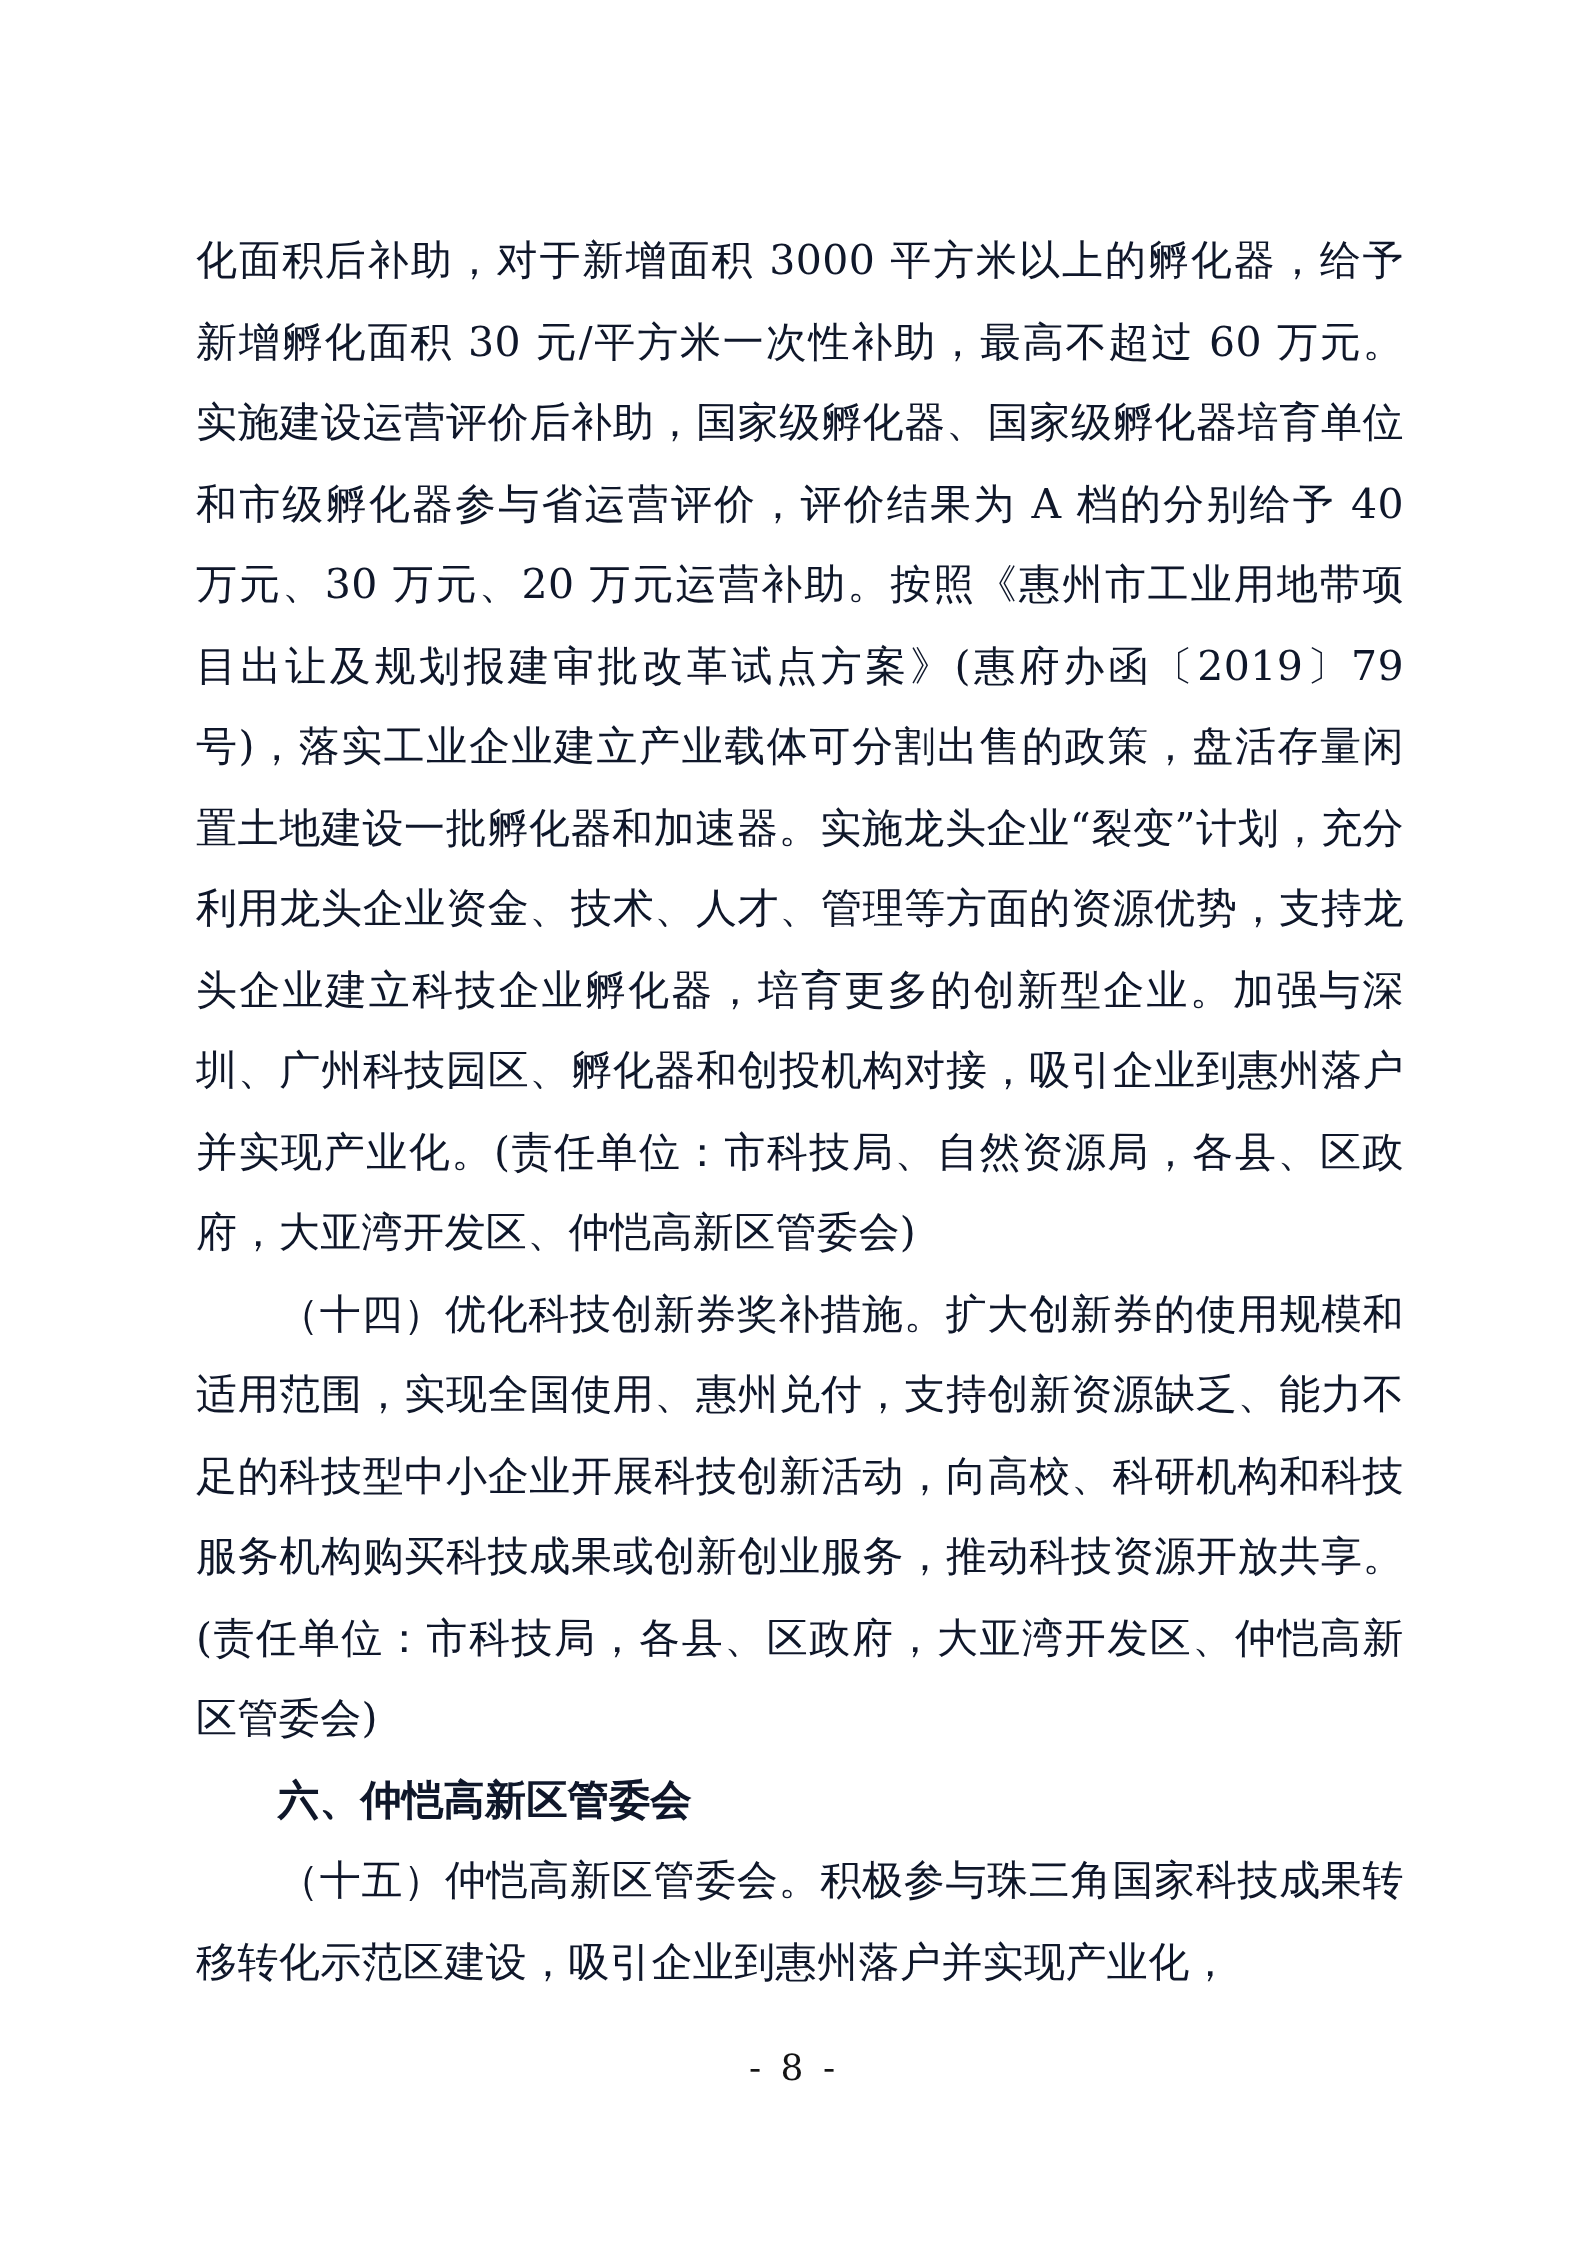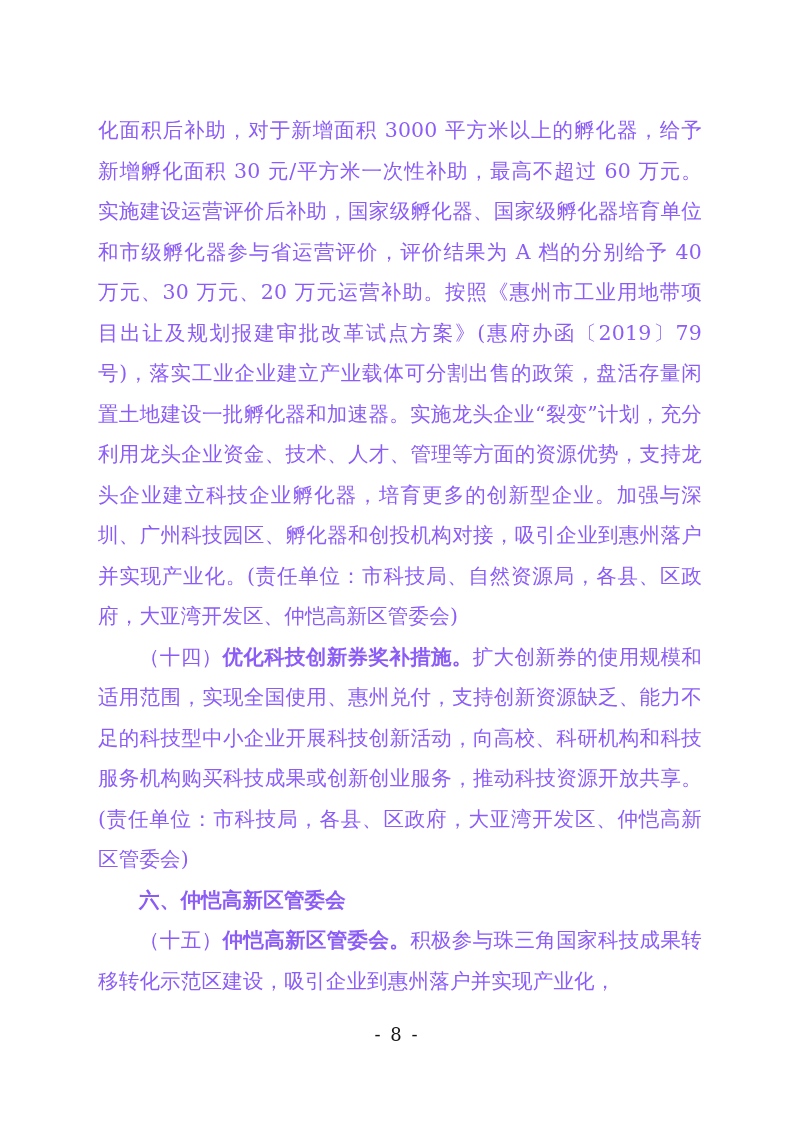--- a/index.html
+++ b/index.html
@@ -23,38 +23,38 @@
     height: 1123px;
     box-sizing: border-box;
     padding: 110px 92px 0 98px;
   }
   .doc-body {
     font-size: 20.5px;
     line-height: 40.5px;
     text-align: justify;
     text-justify: inter-ideograph;
     letter-spacing: 0.2px;
-    color: #8b5cf6;
+    color: #0f172a;
   }
   p.para {
     margin: 0;
     text-indent: 0;
   }
   p.indent2 {
     text-indent: 41px;
   }
   .heading {
     margin: 0;
     font-weight: bold;
     text-indent: 41px;
     font-size: 20.5px;
     line-height: 40.5px;
   }
   .bold {
-    font-weight: bold;
+    font-weight: normal;
   }
   .footer {
     position: absolute;
     left: 0;
     right: 0;
     bottom: 78px;
     text-align: center;
     font-size: 18px;
     color: #141414;
     letter-spacing: 2px;

